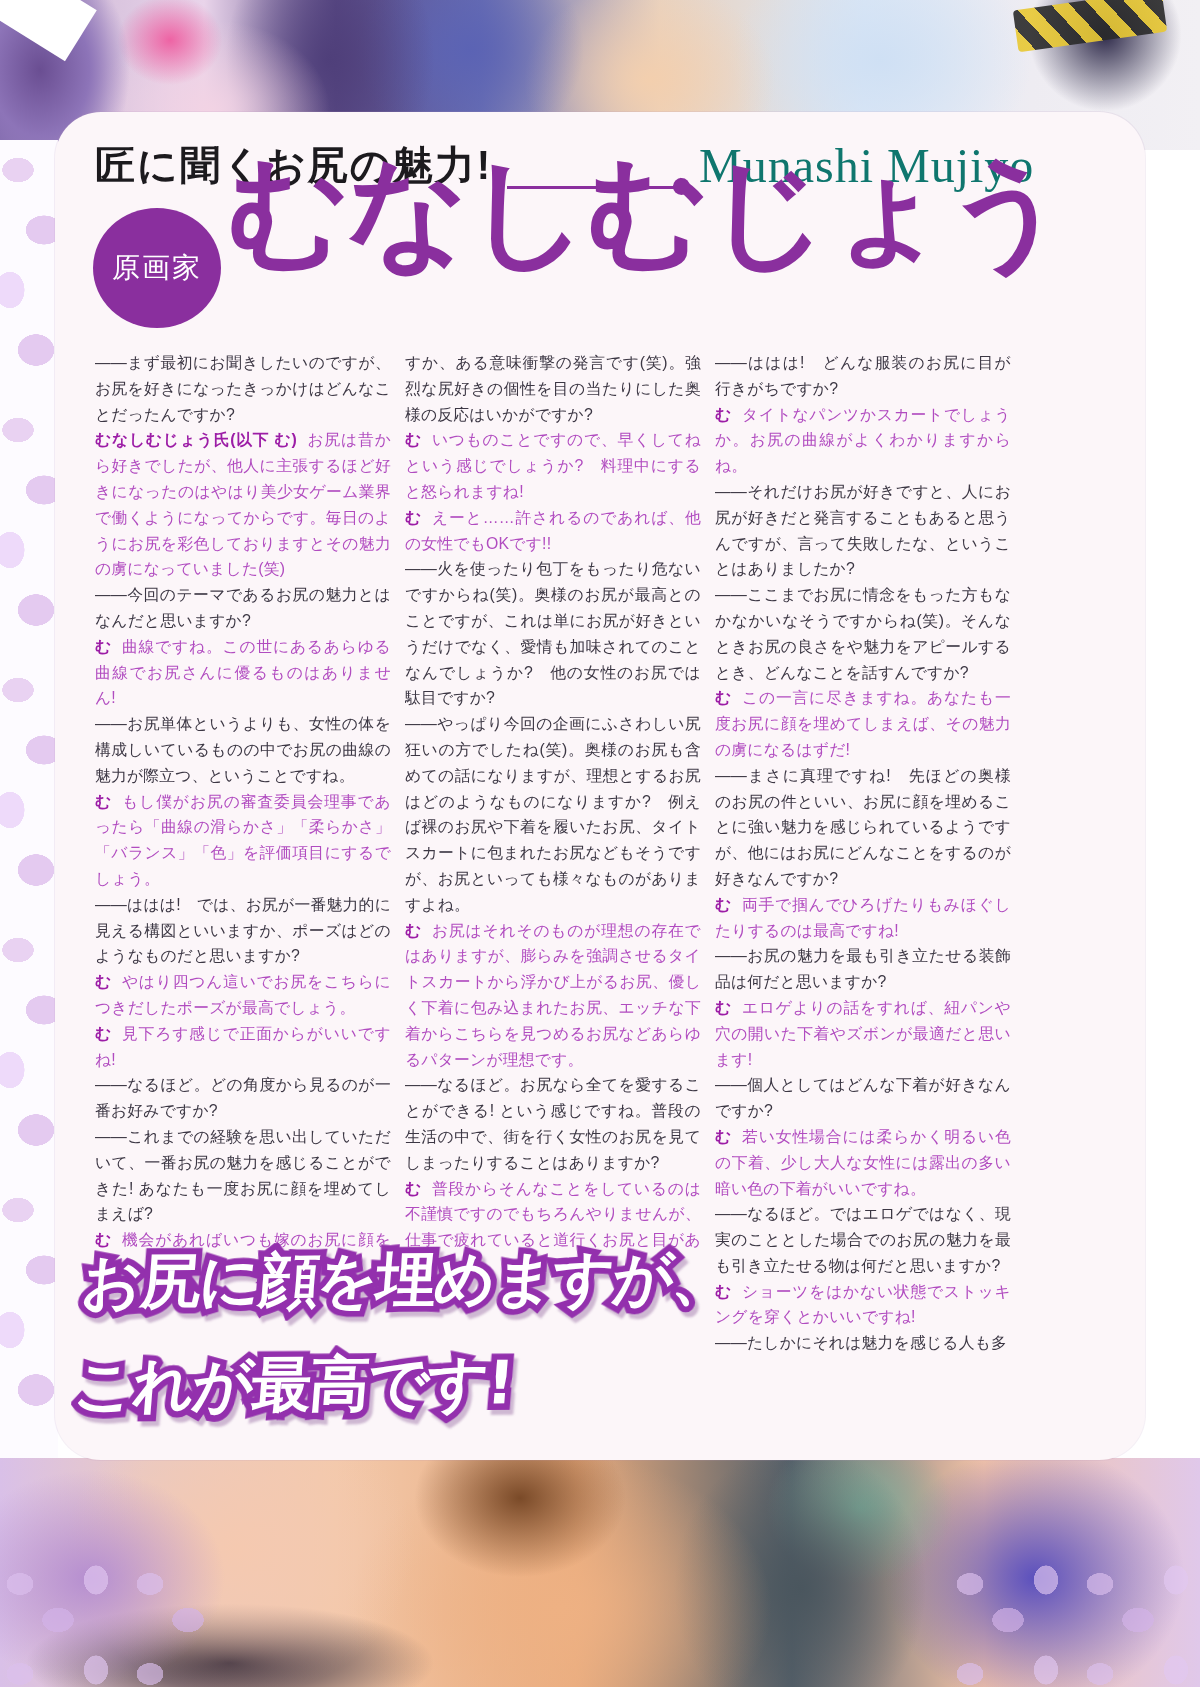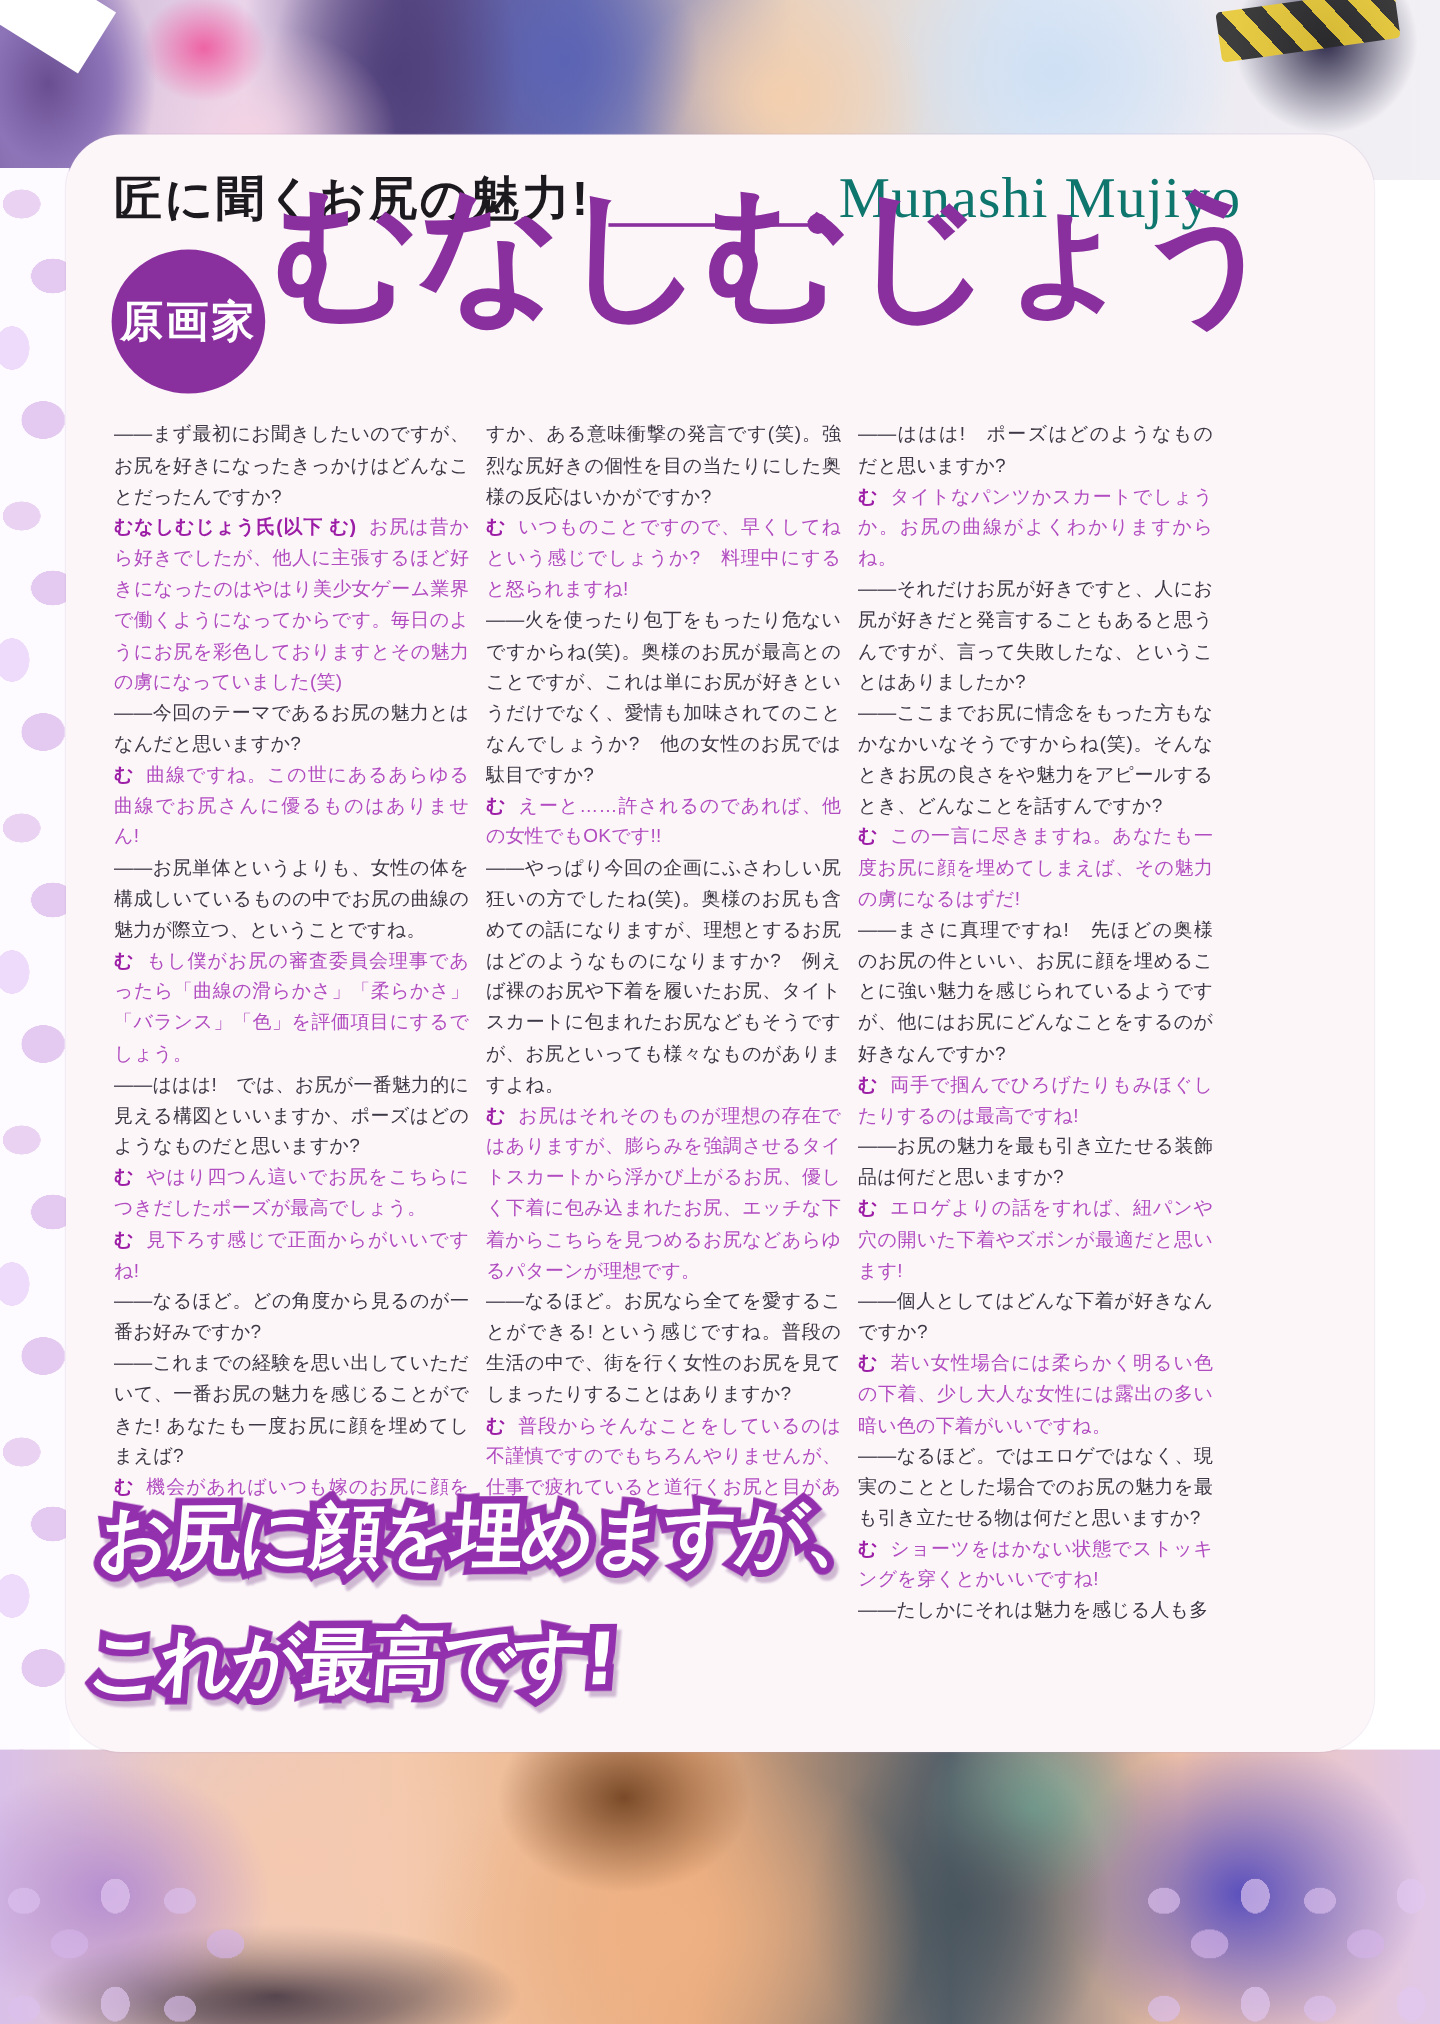--- a/index.html
+++ b/index.html
@@ -61,21 +61,21 @@
 
   
   .kicker { position:absolute; left:40px; top:26px; font-size:40px; font-weight:700;
     color:#1c1a1e; letter-spacing:2px; }
   .rule { position:absolute; left:452px; top:74px; width:172px; height:3px; background:#8a2f9e; }
   .rule-dot { position:absolute; left:618px; top:66px; width:17px; height:17px; border-radius:50%; background:#8a2f9e; }
   .romaji { position:absolute; left:644px; top:26px; font-size:48px; color:#0f766e;
     font-family:"Liberation Serif","DejaVu Serif",serif; letter-spacing:1px; }
   .badge { position:absolute; left:38px; top:96px; width:128px; height:120px; border-radius:50%;
     background:#8a2f9e; display:flex; align-items:center; justify-content:center; }
-  .badge span { color:#ffffff; font-size:36px; font-weight:700; letter-spacing:2px; }
+  .badge span { color:#ffffff; font-size:28px; font-weight:400; letter-spacing:2px; }
   .artist-name { position:absolute; left:172px; top:6px; width:910px; font-size:120px; line-height:1.55;
     font-weight:700; color:#8a2f9e; font-family:"DejaVu Serif","Liberation Serif",serif;
     letter-spacing:-3px; white-space:nowrap; }
 
   
   .columns { position:absolute; left:40px; top:238px; display:flex; gap:14px; }
   .col { width:296px; font-size:15.8px; line-height:25.8px; letter-spacing:.2px;
     text-align:justify; overflow:hidden; }
   .col-1,.col-2 { height:900px; }
   .col-3 { height:1122px; }
@@ -129,29 +129,29 @@
           <p class="para q">――ははは!　では、お尻が一番魅力的に見える構図といいますか、ポーズはどのようなものだと思いますか?</p>
           <p class="para a"><span class="speaker">む</span>やはり四つん這いでお尻をこちらにつきだしたポーズが最高でしょう。</p>
           <p class="para a"><span class="speaker">む</span>見下ろす感じで正面からがいいですね!</p>
           <p class="para q">――なるほど。どの角度から見るのが一番お好みですか?</p>
           <p class="para q">――これまでの経験を思い出していただいて、一番お尻の魅力を感じることができた! あなたも一度お尻に顔を埋めてしまえば?</p>
           <p class="para a"><span class="speaker">む</span>機会があればいつも嫁のお尻に顔を埋めますが、これが最高です!</p>
         </div>
       <div class="col col-2">
           <p class="para q">すか、ある意味衝撃の発言です(笑)。強烈な尻好きの個性を目の当たりにした奥様の反応はいかがですか?</p>
           <p class="para a"><span class="speaker">む</span>いつものことですので、早くしてねという感じでしょうか?　料理中にすると怒られますね!</p>
+          <p class="para a"><span class="speaker">む</span>えーと……許されるのであれば、他の女性でもOKです!!</p>
           <p class="para q">――火を使ったり包丁をもったり危ないですからね(笑)。奥様のお尻が最高とのことですが、これは単にお尻が好きというだけでなく、愛情も加味されてのことなんでしょうか?　他の女性のお尻では駄目ですか?</p>
-          <p class="para a"><span class="speaker">む</span>えーと……許されるのであれば、他の女性でもOKです!!</p>
           <p class="para q">――やっぱり今回の企画にふさわしい尻狂いの方でしたね(笑)。奥様のお尻も含めての話になりますが、理想とするお尻はどのようなものになりますか?　例えば裸のお尻や下着を履いたお尻、タイトスカートに包まれたお尻などもそうですが、お尻といっても様々なものがありますよね。</p>
           <p class="para a"><span class="speaker">む</span>お尻はそれそのものが理想の存在ではありますが、膨らみを強調させるタイトスカートから浮かび上がるお尻、優しく下着に包み込まれたお尻、エッチな下着からこちらを見つめるお尻などあらゆるパターンが理想です。</p>
           <p class="para q">――なるほど。お尻なら全てを愛することができる! という感じですね。普段の生活の中で、街を行く女性のお尻を見てしまったりすることはありますか?</p>
           <p class="para a"><span class="speaker">む</span>普段からそんなことをしているのは不謹慎ですのでもちろんやりませんが、仕事で疲れていると道行くお尻と目があっています(笑)</p>
         </div>
       <div class="col col-3">
-          <p class="para q">――ははは!　ポーズはどのようなものだと思いますか?</p>
+          <p class="para q">――ははは!　どんな服装のお尻に目が行きがちですか?</p>
           <p class="para a"><span class="speaker">む</span>タイトなパンツかスカートでしょうか。お尻の曲線がよくわかりますからね。</p>
           <p class="para q">――それだけお尻が好きですと、人にお尻が好きだと発言することもあると思うんですが、言って失敗したな、ということはありましたか?</p>
           <p class="para q">――ここまでお尻に情念をもった方もなかなかいなそうですからね(笑)。そんなときお尻の良さをや魅力をアピールするとき、どんなことを話すんですか?</p>
           <p class="para a"><span class="speaker">む</span>この一言に尽きますね。あなたも一度お尻に顔を埋めてしまえば、その魅力の虜になるはずだ!</p>
           <p class="para q">――まさに真理ですね!　先ほどの奥様のお尻の件といい、お尻に顔を埋めることに強い魅力を感じられているようですが、他にはお尻にどんなことをするのが好きなんですか?</p>
           <p class="para a"><span class="speaker">む</span>両手で掴んでひろげたりもみほぐしたりするのは最高ですね!</p>
           <p class="para q">――お尻の魅力を最も引き立たせる装飾品は何だと思いますか?</p>
           <p class="para a"><span class="speaker">む</span>エロゲよりの話をすれば、紐パンや穴の開いた下着やズボンが最適だと思います!</p>
           <p class="para q">――個人としてはどんな下着が好きなんですか?</p>
           <p class="para a"><span class="speaker">む</span>若い女性場合には柔らかく明るい色の下着、少し大人な女性には露出の多い暗い色の下着がいいですね。</p>

